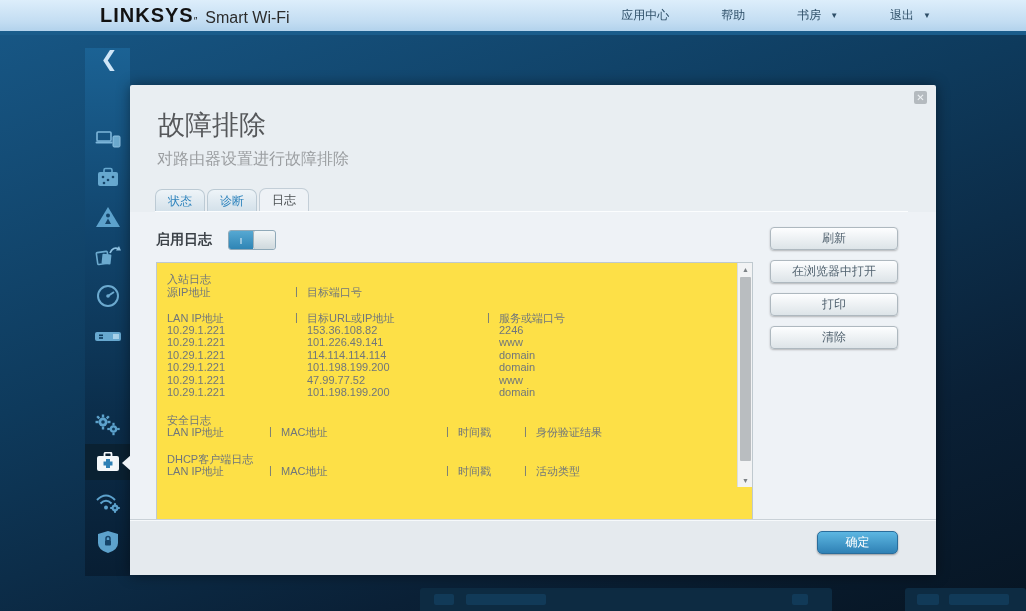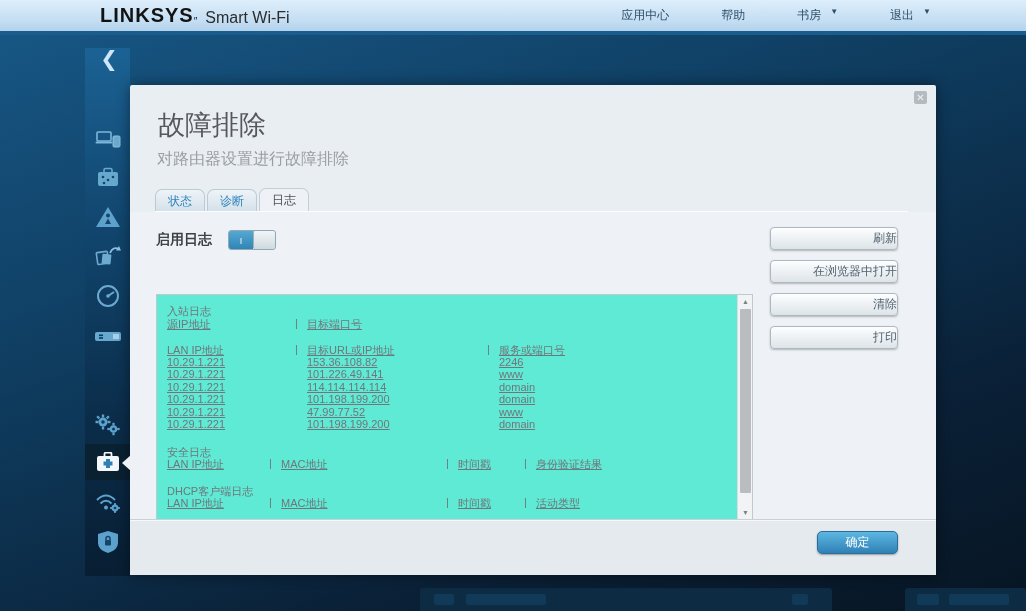--- a/index.html
+++ b/index.html
@@ -9,21 +9,21 @@
 
   
   .header { position:absolute; left:0; top:0; width:1026px; height:35px;
     background:linear-gradient(180deg,#ddeefb 0%,#c3ddf2 70%,#b2d2ec 100%);
     border-bottom:4px solid #1a5c8b; display:flex; align-items:center; }
   .logo-wrap { margin-left:100px; display:flex; align-items:flex-end; white-space:nowrap; }
   .brand { font-size:20px; font-weight:bold; letter-spacing:1px; color:#121212; }
   .brand-mark { font-size:10px; color:#121212; vertical-align:super; margin-right:8px; }
   .product { font-size:16px; color:#2c2c2c; }
   .header-nav { position:absolute; right:95px; top:0; height:31px; display:flex; align-items:center; gap:52px; }
-  .nav-item { font-size:12px; color:#2e4f68; cursor:pointer; display:flex; gap:9px; white-space:nowrap; }
+  .nav-item { font-size:12px; color:#2e4f68; cursor:pointer; display:flex; align-items:center; gap:9px; white-space:nowrap; }
   .nav-caret { font-size:8px; color:#2e4f68; }
 
   
   .main-bg { position:absolute; left:0; top:35px; width:1026px; height:576px;
     background:linear-gradient(160deg,#175684 0%,#0e3a5c 40%,#0a2036 75%,#071523 100%); }
   .sidebar { position:absolute; left:85px; top:48px; width:45px; height:528px;
     background:linear-gradient(180deg,#1b6294 0%,#11456d 35%,#0b2d4a 70%,#081e33 100%); }
   .back-btn { position:absolute; left:96px; top:46px; width:26px; height:26px;
     color:#cfe6f8; font-size:21px; font-weight:bold; text-align:center; line-height:26px; cursor:pointer; }
   .sb-item { position:absolute; left:85px; width:45px; height:38px;
@@ -58,35 +58,35 @@
   .enable-row { position:absolute; left:26px; top:18px; display:flex; align-items:center; }
   .enable-label { font-size:14px; font-weight:bold; color:#3c4248; margin-right:16px; }
   .toggle { width:48px; height:20px; border-radius:3px; border:1px solid #8fa9b8; display:flex; overflow:hidden; cursor:pointer;
     box-shadow:inset 0 1px 2px rgba(0,0,0,.25); }
   .toggle-on { width:25px; background:linear-gradient(180deg,#56a8d2 0%,#2f85b5 100%);
     color:#eaf4fa; font-size:9px; text-align:center; line-height:20px; }
   .toggle-knob { width:23px; background:linear-gradient(180deg,#f2f6f7 0%,#cfd9dd 100%);
     border-left:1px solid #9fb0b8; border-radius:2px; }
 
   .log-box { position:absolute; left:26px; top:50px; width:597px; height:278px;
-    background:#5eead4; border:1px solid #bfc9cf; overflow:hidden;margin-top:32px; }
+    background:#fde047; border:1px solid #bfc9cf; overflow:hidden; }
   .log-inner { position:absolute; left:10px; top:9px; width:560px; }
   .log-line { position:relative; height:12.5px; font-size:11px; color:#70767b; white-space:nowrap; }
-  .log-line span { position:absolute; top:0;text-decoration:underline; }
+  .log-line span { position:absolute; top:0; }
   .log-gap { height:14px; }
 
   .scrollbar { position:absolute; right:0; top:0; width:15px; height:224px; background:#f2f3f4; border-left:1px solid #d9dde0; }
   .scroll-arrow { position:absolute; left:0; width:15px; height:13px; text-align:center; font-size:7px; color:#7d8286; line-height:13px; cursor:pointer; }
   .scroll-up { top:0; } .scroll-down { bottom:0; }
   .scroll-thumb { position:absolute; left:2px; top:14px; width:11px; height:184px; background:#b9bdc0; border-radius:1px; cursor:pointer; }
 
   .side-buttons { position:absolute; left:640px; top:15px; width:128px; }
   .side-btn { width:128px; height:23px; margin-bottom:10px; font-size:12px; color:#51626f;
     background:linear-gradient(180deg,#fdfeff 0%,#dde4e8 100%); border:1px solid #aeb8bf; border-radius:4px;
-    box-shadow:0 1px 2px rgba(0,0,0,.25); cursor:pointer; text-align:right; line-height:21px; }
+    box-shadow:0 1px 2px rgba(0,0,0,.25); cursor:pointer; text-align:center; line-height:21px; }
   .side-btn + .side-btn { margin-top:0; }
 
   .dlg-footer { position:absolute; left:0; bottom:0; width:806px; height:56px;
     background:#e5eaee; border-top:1px solid #c9d1d7; box-shadow:inset 0 1px 0 #f6f9fb; }
   .ok-btn { position:absolute; right:38px; top:11px; width:81px; height:23px;
     background:linear-gradient(180deg,#5db7e2 0%,#2f81b5 100%); border:1px solid #2a6d9b; border-radius:5px;
     color:#ffffff; font-size:12px; text-align:center; line-height:21px; cursor:pointer;
     box-shadow:0 1px 2px rgba(0,0,0,.35); }
 </style>
 </head>
@@ -322,22 +322,22 @@
         <div class="scrollbar">
           <div class="scroll-arrow scroll-up">▲</div>
           <div class="scroll-thumb"></div>
           <div class="scroll-arrow scroll-down">▼</div>
         </div>
       </div>
 
       <div class="side-buttons">
           <div class="side-btn">刷新</div>
           <div class="side-btn">在浏览器中打开</div>
+          <div class="side-btn">打印</div>
           <div class="side-btn">清除</div>
-          <div class="side-btn">打印</div>
         </div>
     </div>
 
     <div class="dlg-footer">
       <div class="ok-btn">确定</div>
     </div>
   </div>
 
   <div class="dialog-pointer"></div>
 

